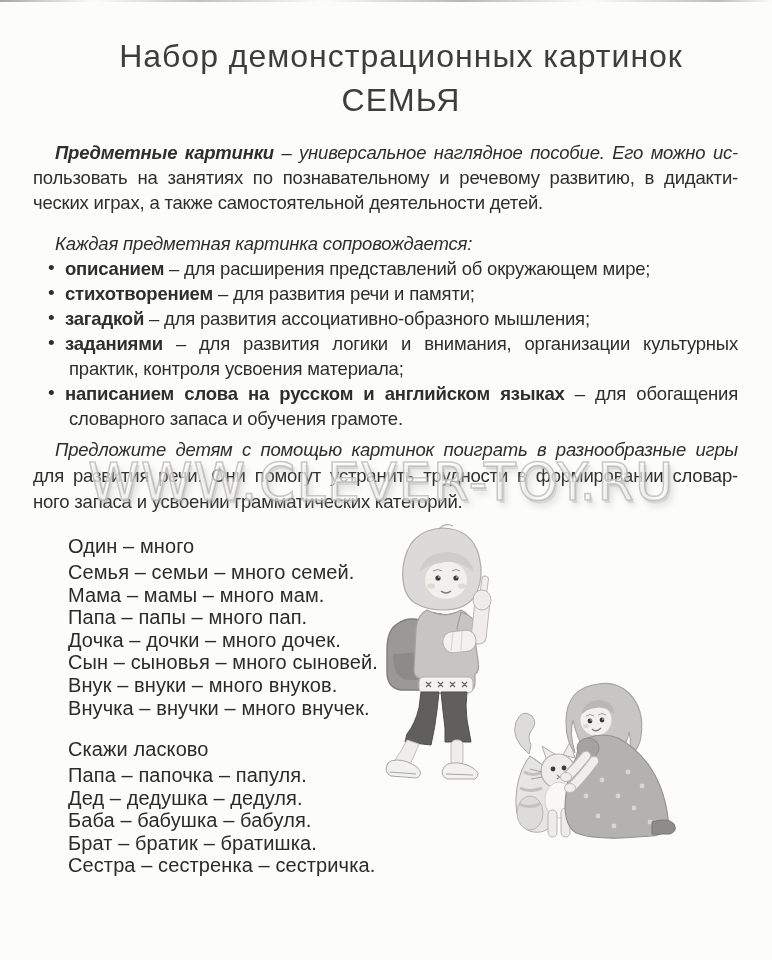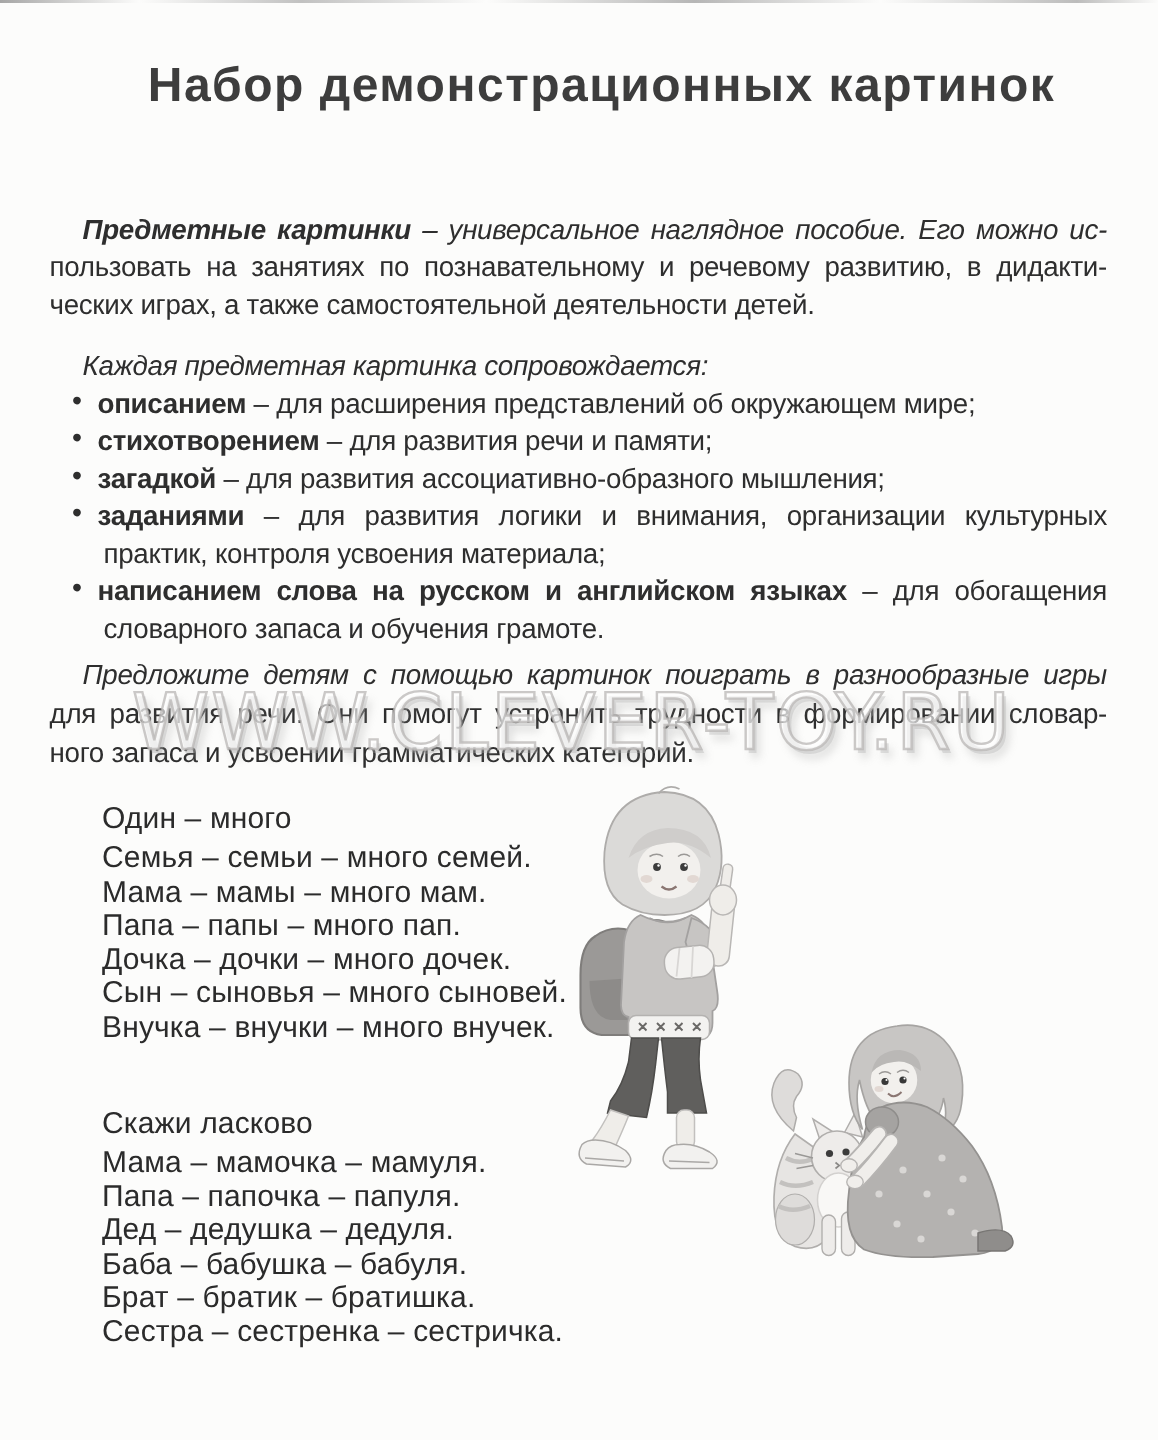--- a/index.html
+++ b/index.html
@@ -12,21 +12,21 @@
   .edge-top{
     position:absolute; top:0; left:0; width:100%; height:2px;
     background:linear-gradient(90deg,
       rgba(120,120,120,.65), rgba(120,120,120,0) 12%,
       rgba(135,135,135,.5) 26%, rgba(135,135,135,0) 42%,
       rgba(125,125,125,.55) 60%, rgba(125,125,125,0) 76%,
       rgba(125,125,125,.5) 93%, rgba(125,125,125,0));
   }
   .title{
     position:absolute; top:34px; left:30px; width:742px;
-    text-align:center; font-weight:bold; font-size:32px; line-height:44px;
+    text-align:center; font-weight:normal; font-size:32px; line-height:44px;
     letter-spacing:1px; color:#3d3d3d;
   }
   .para{ position:absolute; left:33px; width:705px; font-size:18.5px;
          line-height:25px; letter-spacing:-0.2px; }
   .ln{ display:block; }
   .jline{ text-align:justify; text-align-last:justify; }
   .lline{ text-align:left; }
   .find{ padding-left:22px;font-style:italic; }
   .b{ font-weight:bold; }
   .bline{ position:relative; padding-left:32px; }
@@ -49,20 +49,21 @@
   svg{ display:block; }
 </style>
 </head>
 <body>
 
 <div class="page">
   <div class="edge-top"></div>
 
   <div class="title">
     <div class="ln">Набор демонстрационных картинок</div>
+    <div class="ln">СЕМЬЯ</div>
   </div>
 
   <div class="para" style="top:140px;">
     <div class="ln jline find"><span class="b">Предметные картинки</span><span> – универсальное наглядное пособие. Его можно ис-</span></div>
     <div class="ln jline">пользовать на занятиях по познавательному и речевому развитию, в дидакти-</div>
     <div class="ln lline">ческих играх, а также самостоятельной деятельности детей.</div>
   </div>
 
   <div class="para" style="top:231px;">
     <div class="ln lline find">Каждая предметная картинка сопровождается:</div>
@@ -94,26 +95,26 @@
 
   <div class="watermark">WWW.CLEVER-TOY.RU</div>
 
   <div class="list" style="top:533px;">
     <div class="hd">Один – много</div>
     <div class="ln">Семья – семьи – много семей.</div>
     <div class="ln">Мама – мамы – много мам.</div>
     <div class="ln">Папа – папы – много пап.</div>
     <div class="ln">Дочка – дочки – много дочек.</div>
     <div class="ln">Сын – сыновья – много сыновей.</div>
+    <div class="ln">Внук – внуки – много внуков.</div>
     <div class="ln">Внучка – внучки – много внучек.</div>
   </div>
 
   <div class="list" style="top:736px;">
     <div class="hd">Скажи ласково</div>
-    <div class="ln">Мама – мамочка – мамуля.</div>
     <div class="ln">Папа – папочка – папуля.</div>
     <div class="ln">Дед – дедушка – дедуля.</div>
     <div class="ln">Баба – бабушка – бабуля.</div>
     <div class="ln">Брат – братик – братишка.</div>
     <div class="ln">Сестра – сестренка – сестричка.</div>
   </div>
 
   <div class="illu" style="left:383px; top:522px; width:122px; height:262px;">
     <svg width="122" height="262" viewBox="0 0 122 262">
 

